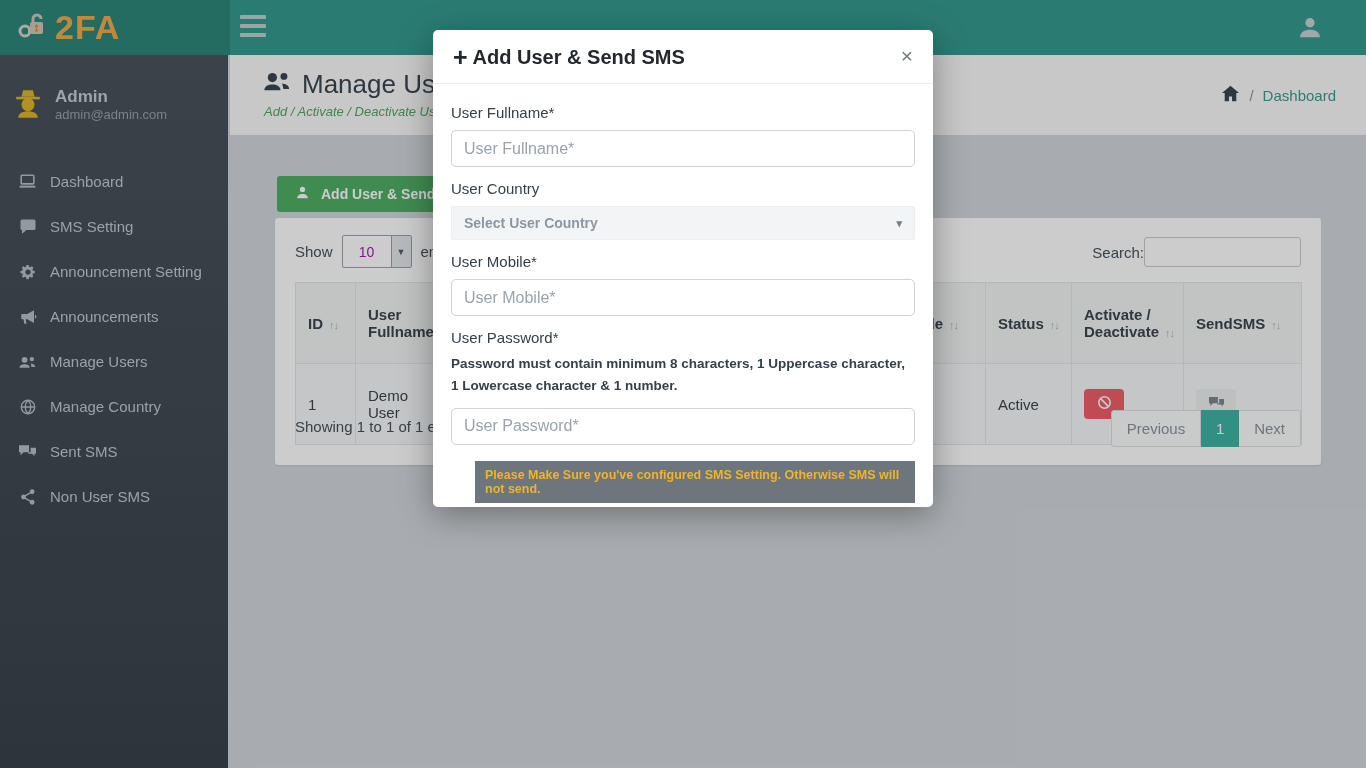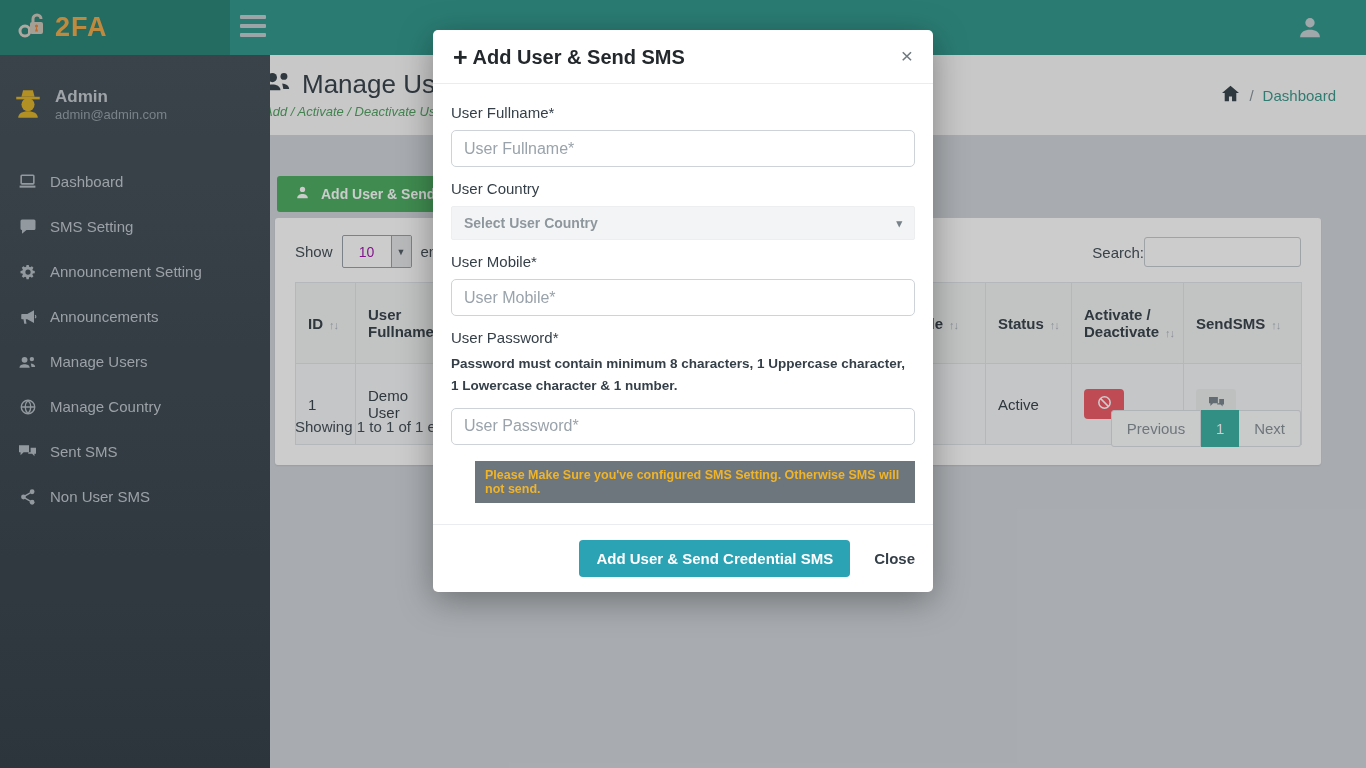--- a/index.html
+++ b/index.html
@@ -2,27 +2,27 @@
 <html style="--c-topbar: #359c90; --c-logo-bg: #2e867b; --c-logo-text: #f0ad4e; --c-accent-teal: #2ba3b4; --c-success-green: #4fae64; --c-danger-red: #ef5f6b; --c-warning-yellow: #f0b429; --c-pagination-active: #3fb3a5;"><head>
 <meta charset="utf-8">
 <style>
   * { margin:0; padding:0; box-sizing:border-box; }
   body { font-family:"Liberation Sans", sans-serif; background:#222; }
   .viewport { position:relative; width:1366px; height:768px; overflow:hidden; background:#d3d8dd; }
 
   
   .topbar { position:absolute; left:0; top:0; width:1366px; height:55px; background:var(--c-topbar,#359c90); z-index:1; }
   .logo { position:absolute; left:0; top:0; width:230px; height:55px; background:var(--c-logo-bg,#2e867b); display:flex; align-items:center; padding-left:16px; gap:7px; cursor:pointer; }
-  .logo-text { color:var(--c-logo-text,#f0ad4e); font-size:27px; font-weight:800; letter-spacing:1px; }
+  .logo-text { color:var(--c-logo-text,#f0ad4e); font-size:34px; font-weight:800; letter-spacing:1px; }
   .hamburger { position:absolute; left:240px; top:15px; width:26px; cursor:pointer; }
   .hamburger div { height:4px; background:#c4ced2; margin-bottom:5px; border-radius:1px; }
   .topbar-user { position:absolute; right:42px; top:14px; width:28px; height:28px; cursor:pointer; }
 
   
-  .sidebar { position:absolute; left:0; top:55px; width:270px; height:713px; background:linear-gradient(180deg,#49535d 0%,#39434c 100%); z-index:1; }
+  .sidebar { position:absolute; left:0; top:55px; width:228px; height:713px; background:linear-gradient(180deg,#49535d 0%,#39434c 100%); z-index:1; }
   .profile { display:flex; align-items:center; gap:11px; padding:30px 10px 18px 12px; }
   .profile-name { color:#c6cdd3; font-size:17px; font-weight:700; line-height:1.25; }
   .profile-email { color:#98a3ab; font-size:13px; }
   .nav { margin-top:18px; }
   .nav-item { display:flex; align-items:center; gap:13px; padding:13px 18px; color:#c2cad1; font-size:15px; cursor:pointer; }
   .nav-icon { width:19px; height:19px; display:flex; align-items:center; justify-content:center; flex:none; }
 
   
   .pagehead { position:absolute; left:230px; top:55px; width:1136px; height:80px; background:#fafbfc; }
   .title-wrap { position:absolute; left:32px; top:13px; }
@@ -351,19 +351,15 @@
 
       <div class="field-label">User Mobile*</div>
       <input class="text-input" placeholder="User Mobile*" style="">
 
       <div class="field-label">User Password*</div>
       <div class="hint">Password must contain minimum 8 characters, 1 Uppercase character, 1 Lowercase character &amp; 1 number.</div>
       <input class="text-input" placeholder="User Password*" style="">
 
       <div class="warn-bar">Please Make Sure you've configured SMS Setting. Otherwise SMS will not send.</div>
     </div>
-    <div class="modal-footer">
-      <button class="submit-btn">Add User &amp; Send Credential SMS</button>
-      <button class="close-btn">Close</button>
-    </div>
   </div>
 
 </div>
 
 </body></html>

